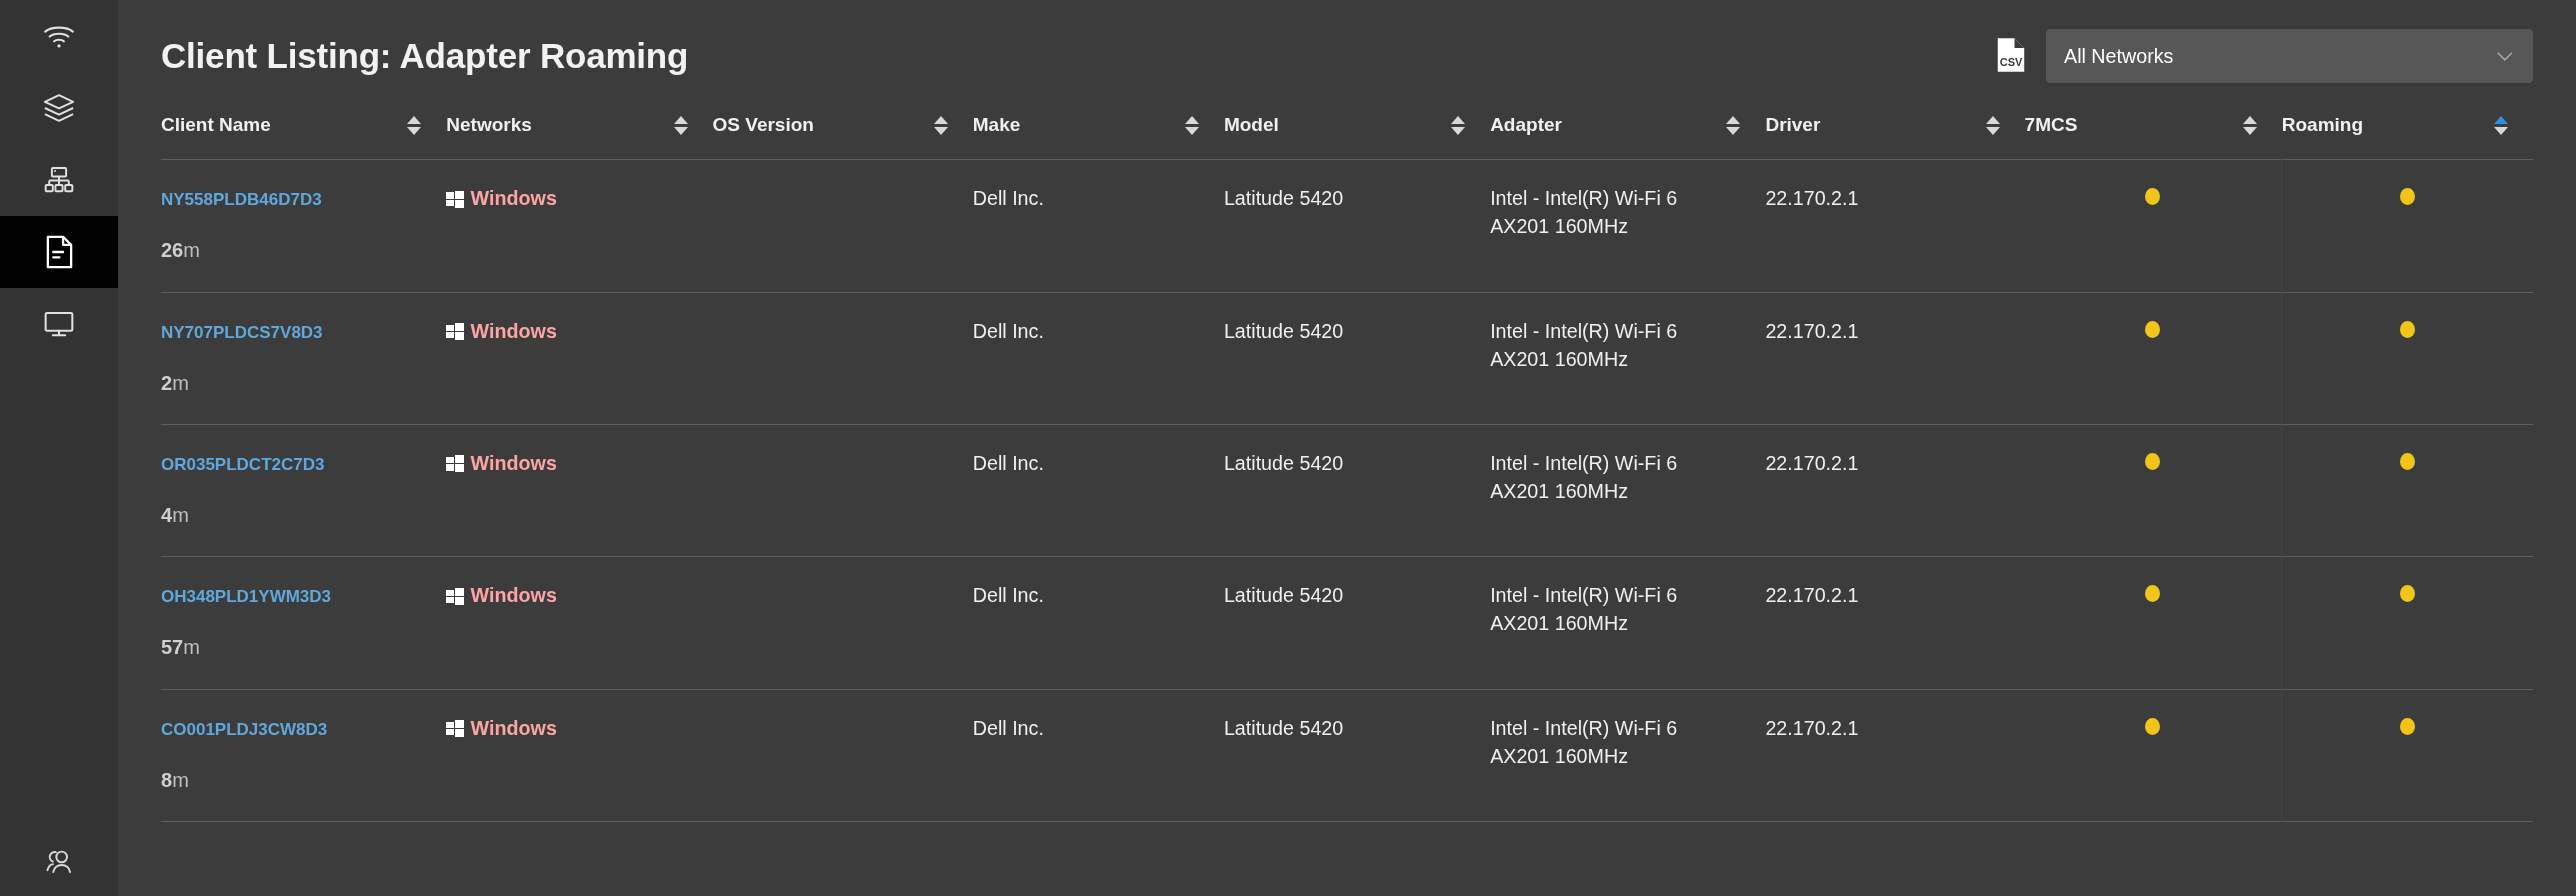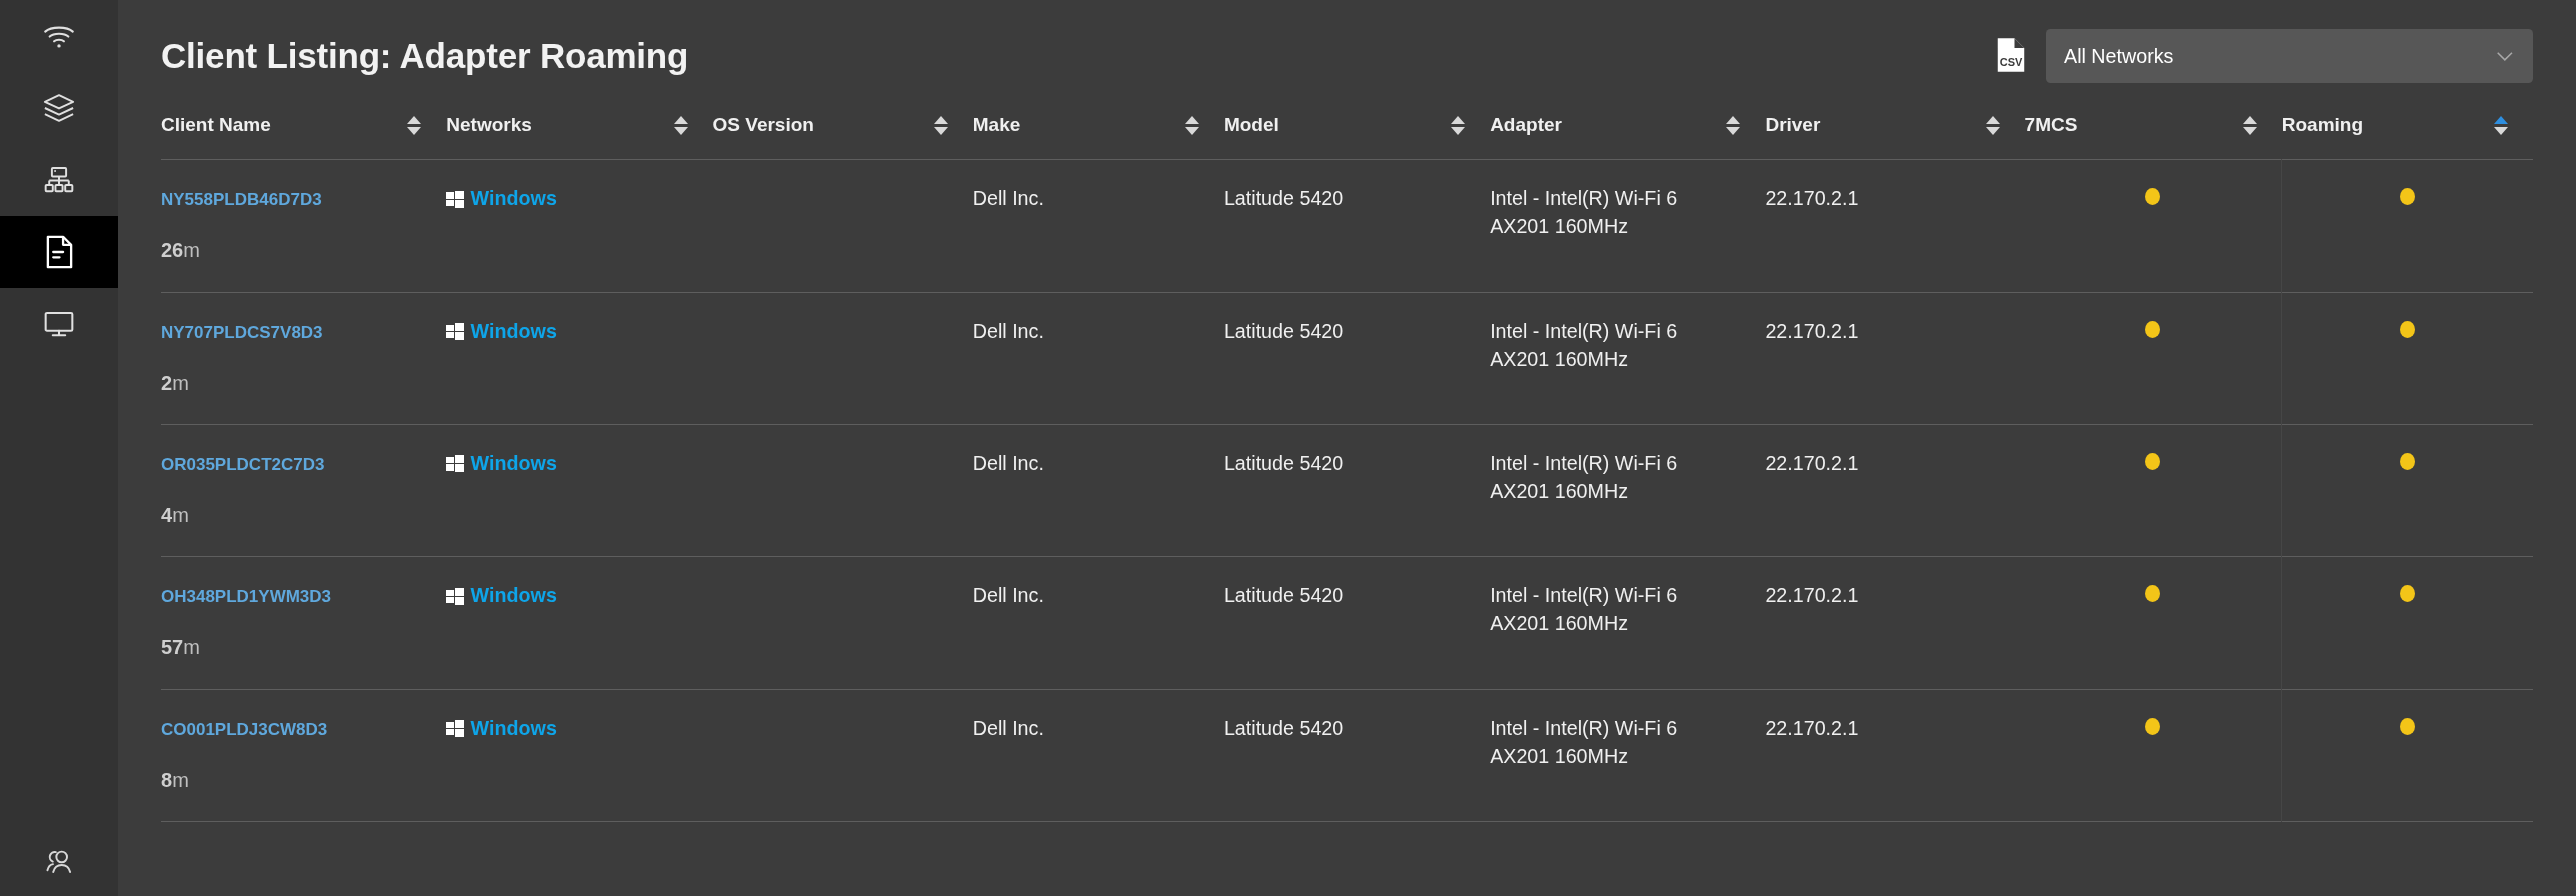--- a/index.html
+++ b/index.html
@@ -178,21 +178,21 @@
     color: #bfbfbf;
   }
   .client-age .num { font-weight: bold; color: #cfcfcf; }
 
   .platform-cell {
     display: flex;
     align-items: center;
     gap: 6.3px;
     font-weight: bold;
     font-size: 19.7px;
-    color: #0ea5e9;
+    color: #fca5a5;
   }
   .win-glyph {
     display: inline-block;
     width: 18px;
     height: 17px;
     position: relative;
     flex: 0 0 auto;
   }
   .win-glyph i {
     position: absolute;

